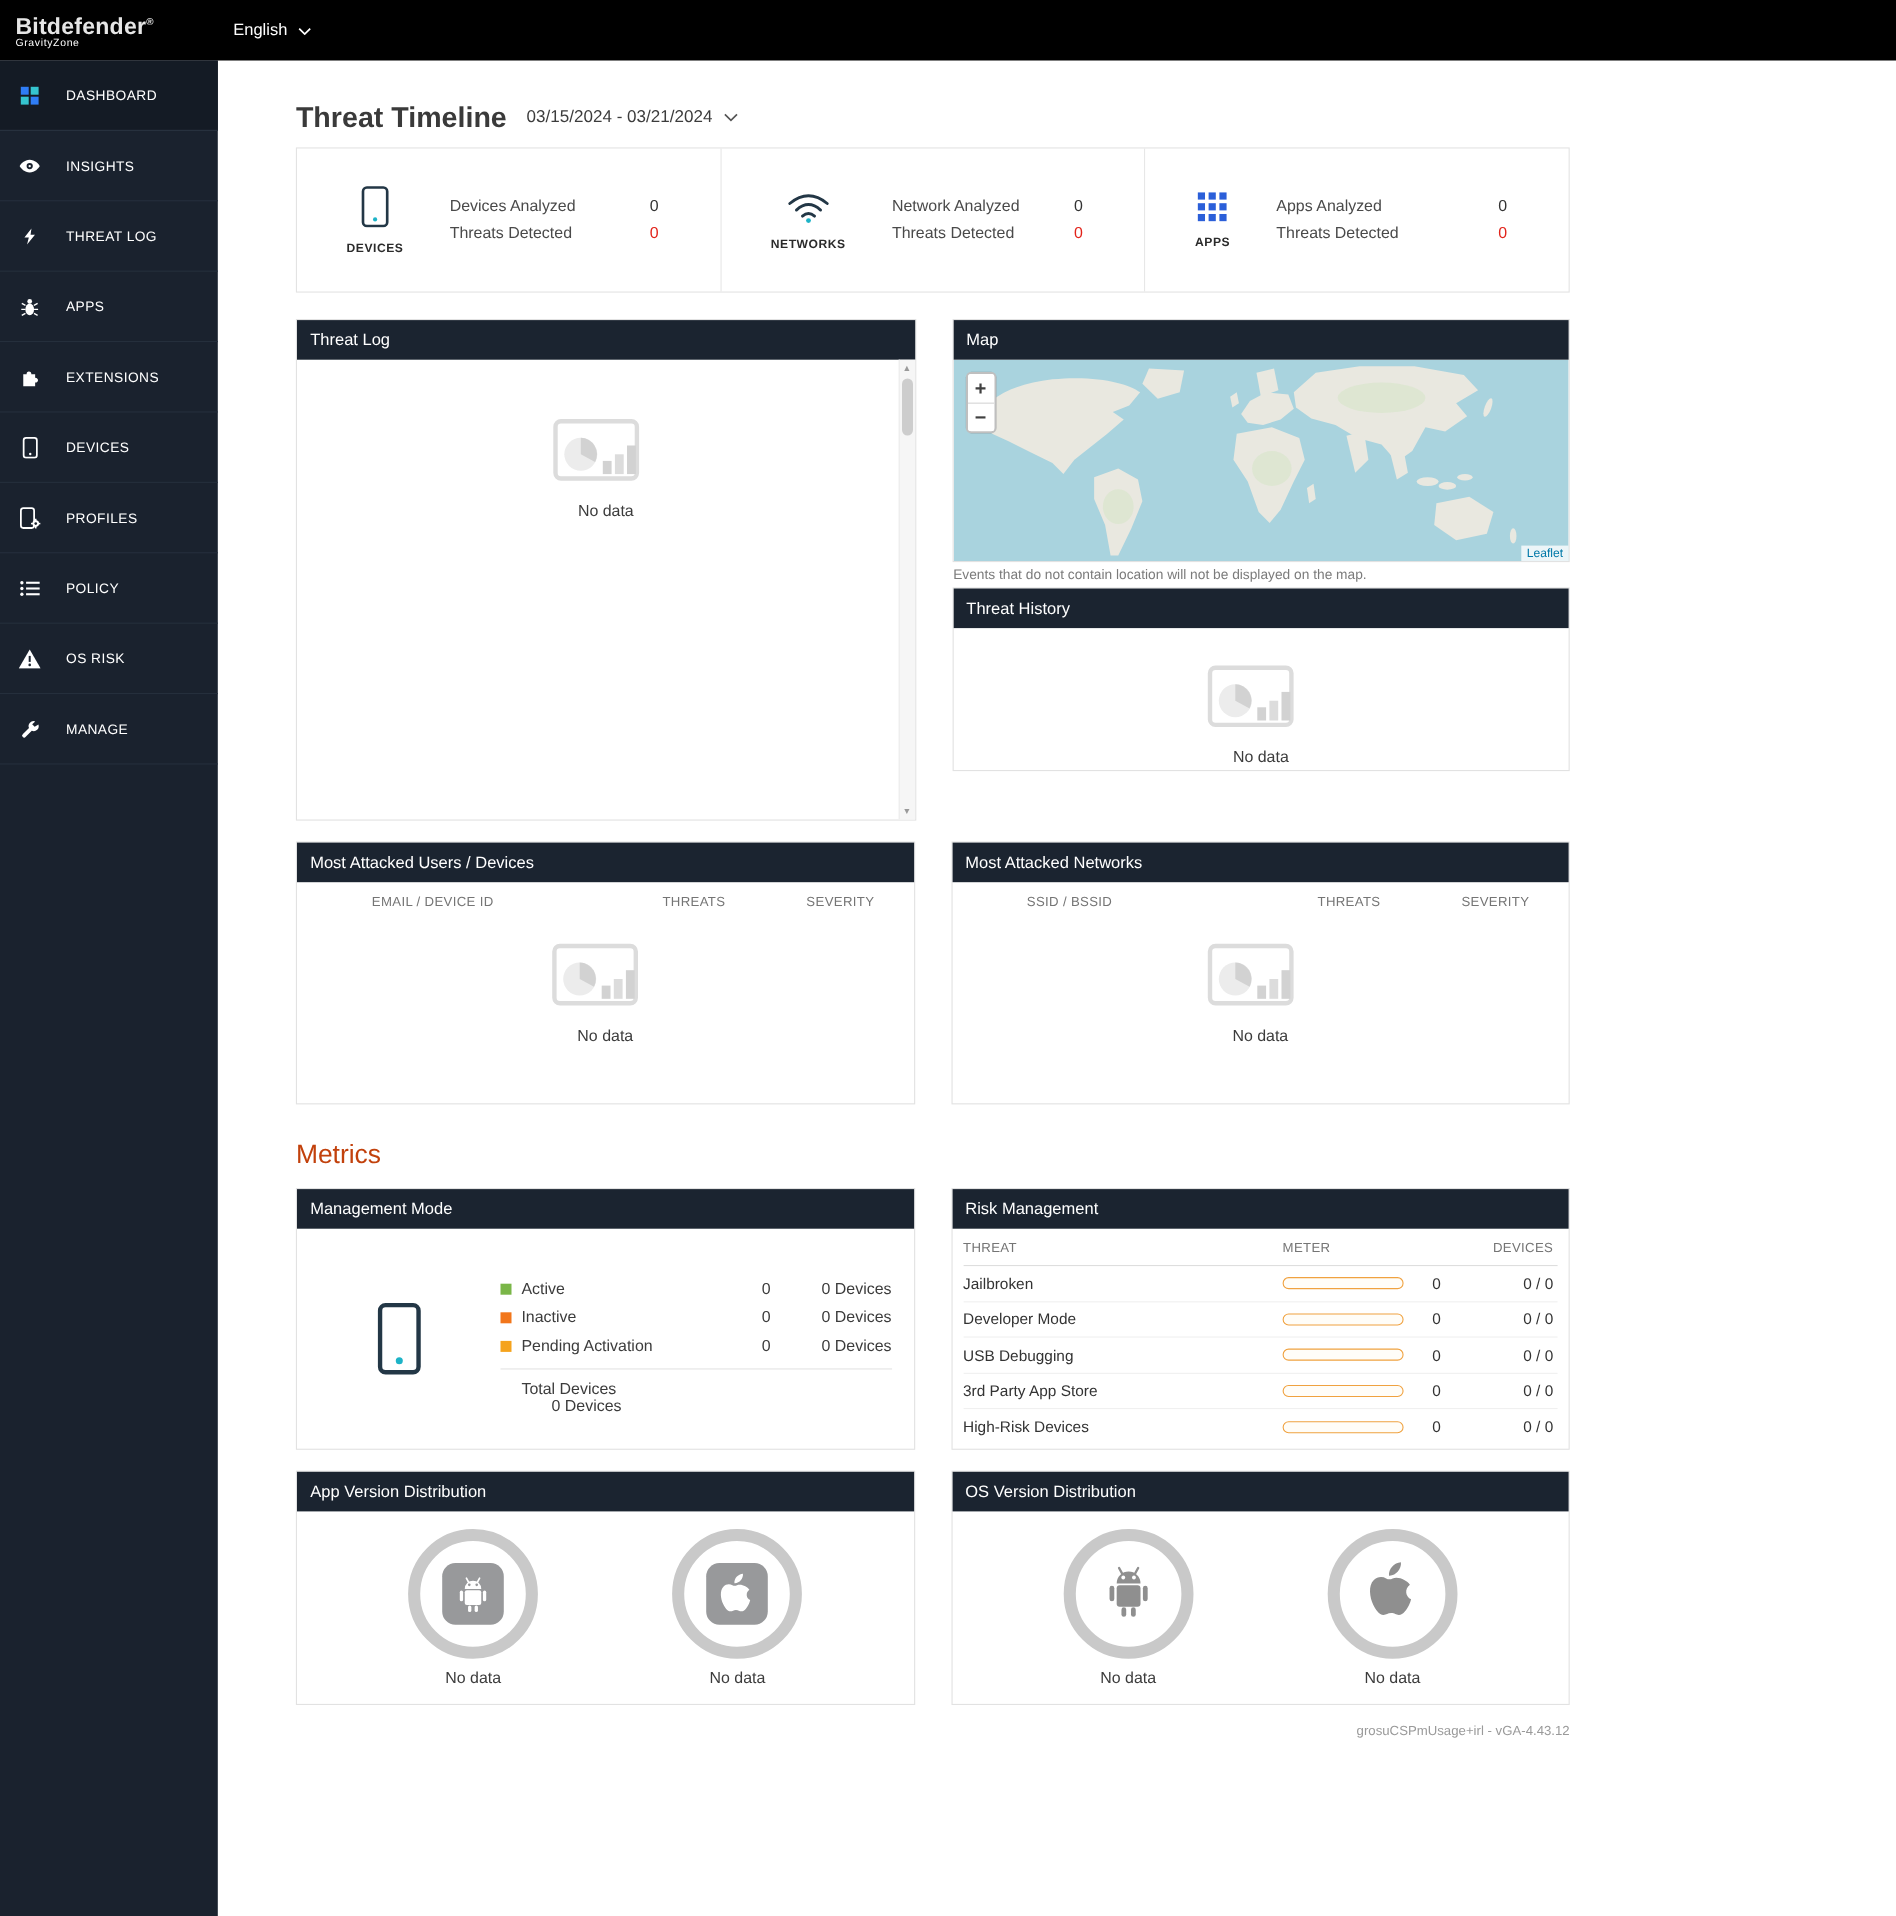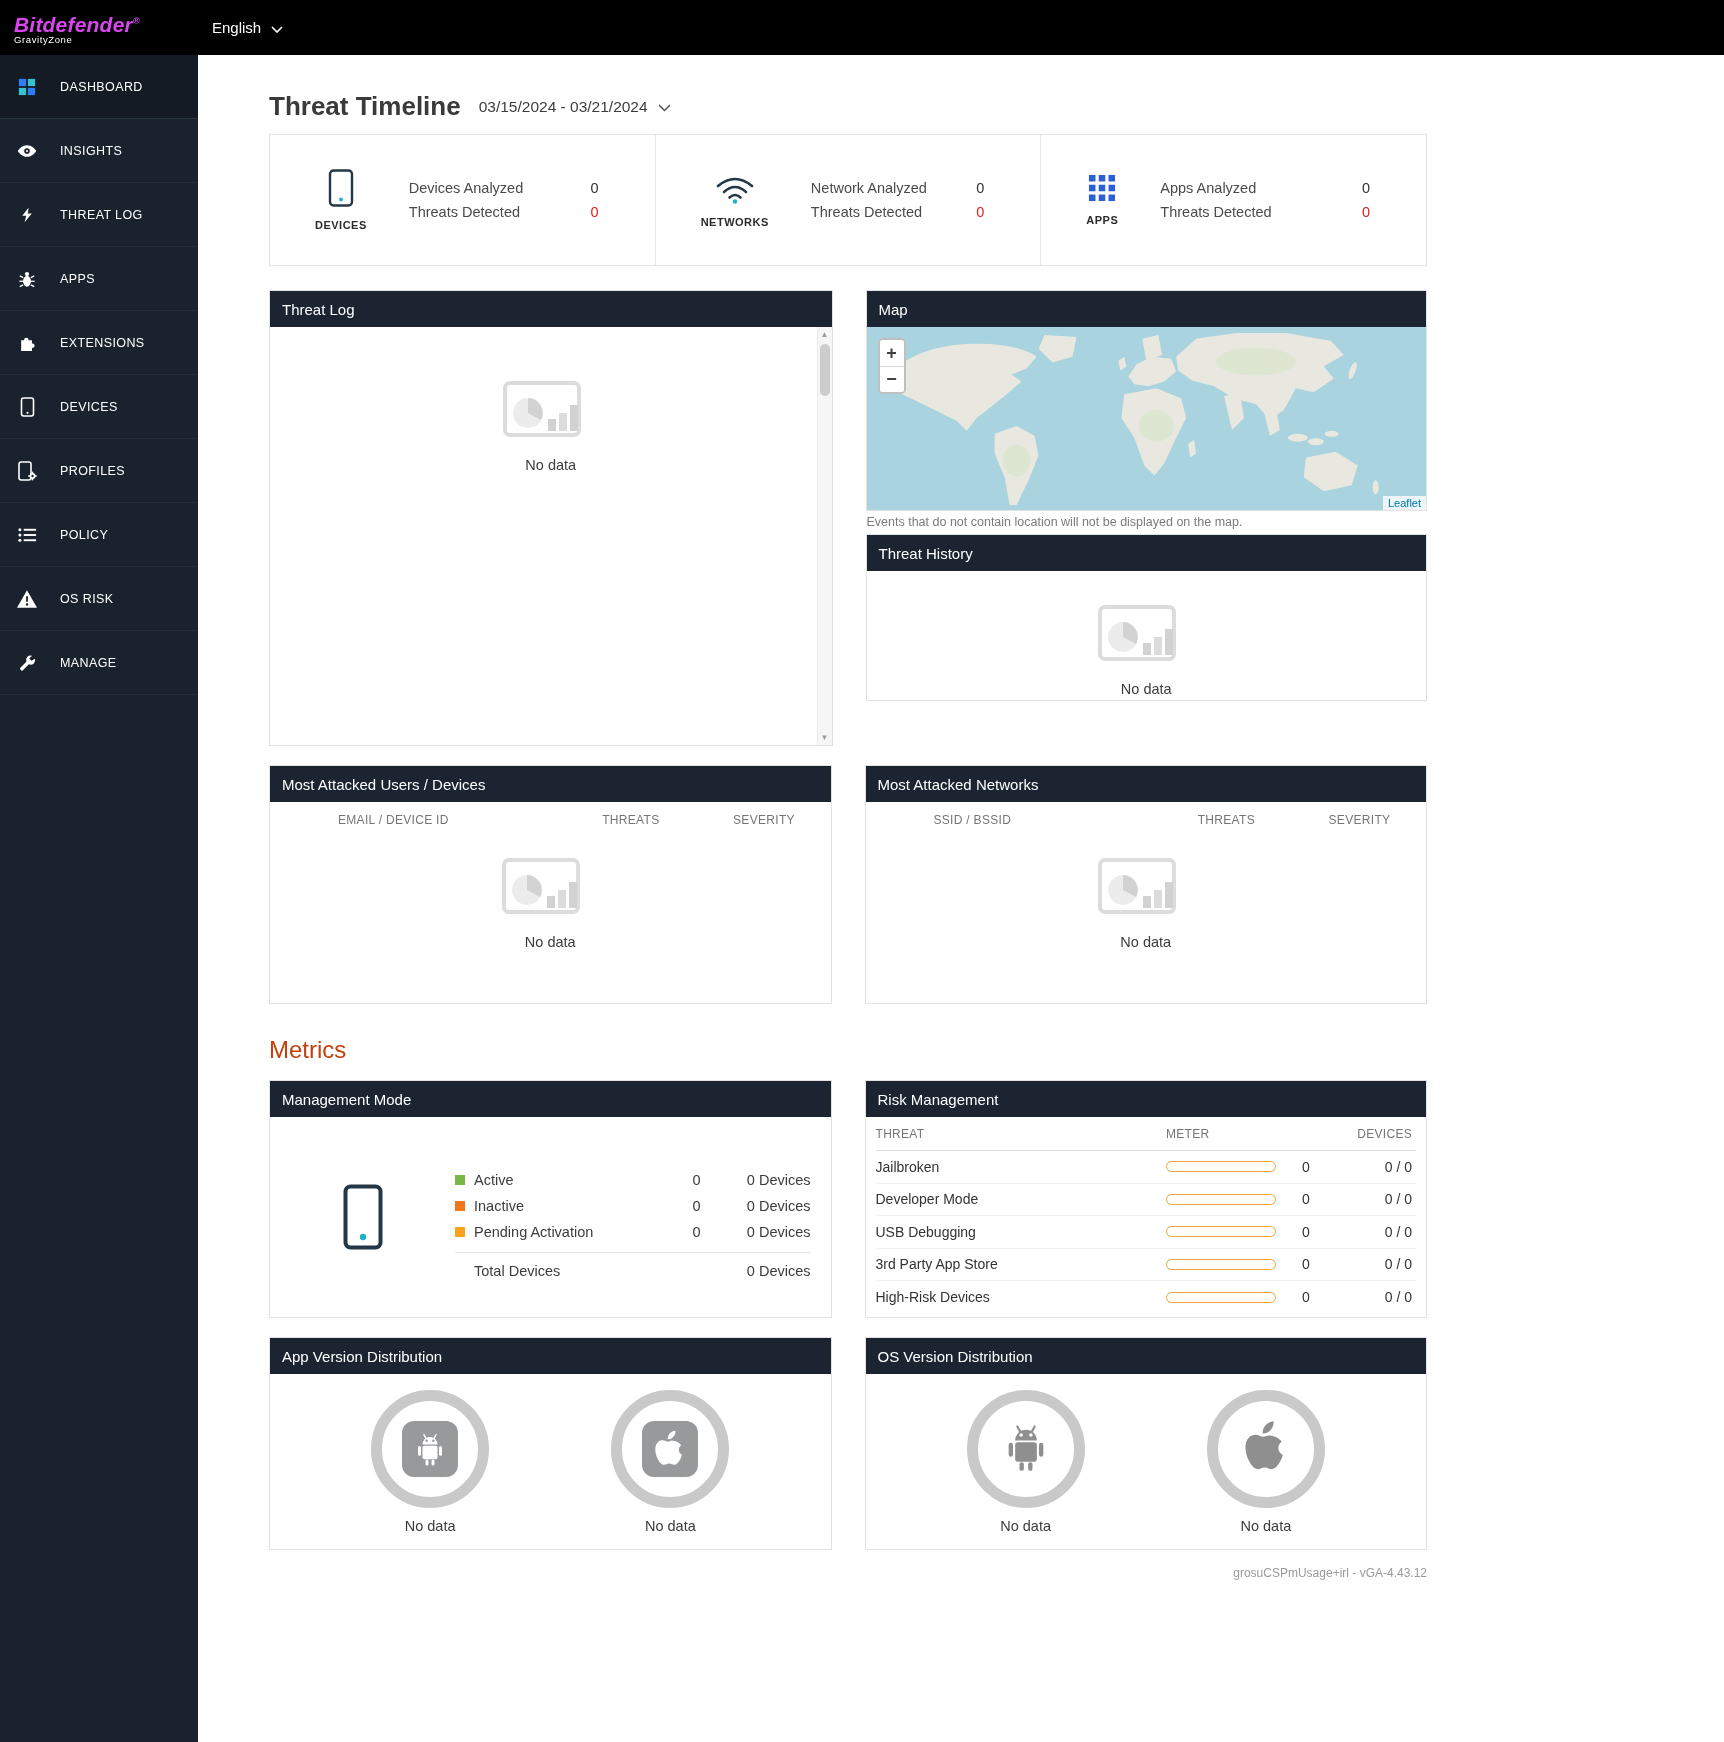--- a/index.html
+++ b/index.html
@@ -3,21 +3,21 @@
 <meta charset="utf-8">
 <style>
   * { box-sizing: border-box; }
   html,body { margin:0; padding:0; background:#fff; }
   body { font-family:"Liberation Sans", sans-serif; color:#333; }
   .page { width:1724px; min-height:1742px; position:relative; background:#fff; }
 
   
   .topbar { height:55px; background:#000; display:flex; align-items:center; }
   .tb-logo { width:198px; padding-left:14px; }
-  .brand-line { color:#d946ef; font-size:21px; font-weight:bold; letter-spacing:.2px; line-height:20px;font-style:italic; }
+  .brand-line { color:#e5e5e5; font-size:21px; font-weight:bold; letter-spacing:.2px; line-height:20px; }
   .brand-mark { font-size:9px; vertical-align:super; }
   .brand-sub { color:#fff; font-size:9.5px; letter-spacing:.6px; line-height:10px; }
   .lang-sel { display:flex; align-items:center; gap:10px; color:#fff; font-size:15px; margin-left:14px; cursor:pointer; }
 
   
   .sidebar { position:absolute; left:0; top:55px; bottom:0; width:198px; background:#1a222e; }
   .side-item { height:64px; display:flex; align-items:center; gap:22px; padding-left:16px;
                color:#fff; font-size:12.5px; letter-spacing:.4px; cursor:pointer; border-bottom:1px solid #252f3c; }
   .side-item.first { border-bottom:1px solid #2a3542; background:#141b25; }
   .sicon { width:22px; display:flex; justify-content:center; }
@@ -82,21 +82,21 @@
   .opmode-body { display:flex; height:200px; align-items:center; }
   .opmode-phone { width:185px; display:flex; justify-content:center; }
   .legend { flex:1; padding:6px 20px 0 0; }
   .leg-row { display:flex; align-items:center; font-size:14.5px; color:#3c3c3c; margin:10px 0; }
   .sw { width:10px; height:10px; margin-right:9px; flex:none; }
   .sw-g { background:#7ab648; } .sw-o { background:#f2761b; } .sw-y { background:#f5a31d; }
   .leg-label { flex:1; }
   .leg-count { width:70px; text-align:right; }
   .leg-dev { width:110px; text-align:right; }
   .leg-divider { border-top:1px solid #e3e3e3; margin:12px 0 10px; }
-  .total-row { display:flex; font-size:14.5px; color:#3c3c3c; }
+  .total-row { display:flex; font-size:14.5px; color:#3c3c3c;flex-direction:column; }
   .total-row .leg-label { padding-left:19px; }
 
   .risk { height:238px; }
   .risk-table { padding:0 10px; }
   .risk-hrow, .risk-row { display:grid; grid-template-columns:1fr 110px 60px 80px; align-items:center; }
   .risk-hrow { height:34px; font-size:12px; color:#757575; letter-spacing:.3px; border-bottom:1px solid #dedede; }
   .risk-row { height:32.5px; font-size:14px; color:#333; border-bottom:1px solid #f0f0f0; }
   .risk-row:last-child { border-bottom:none; }
   .hc-dev, .rc-dev { text-align:right; padding-right:4px; }
   .rc-count { text-align:center; }

